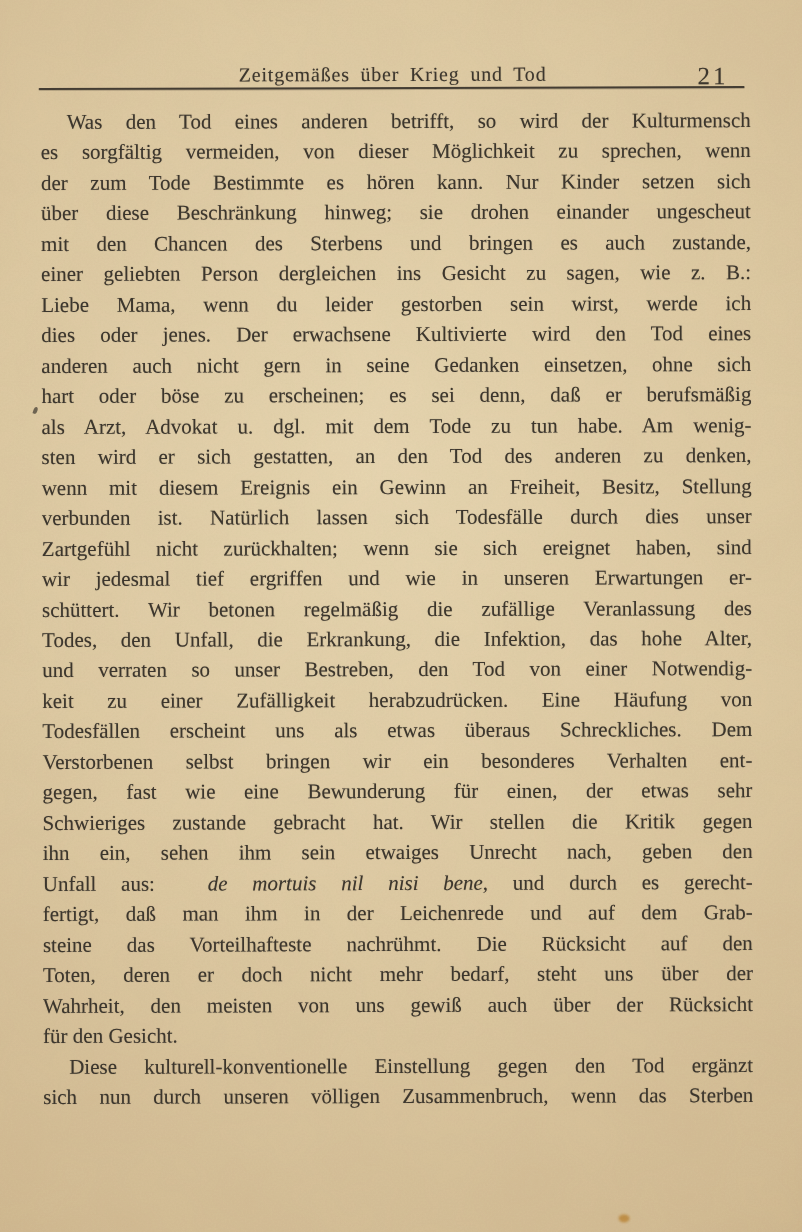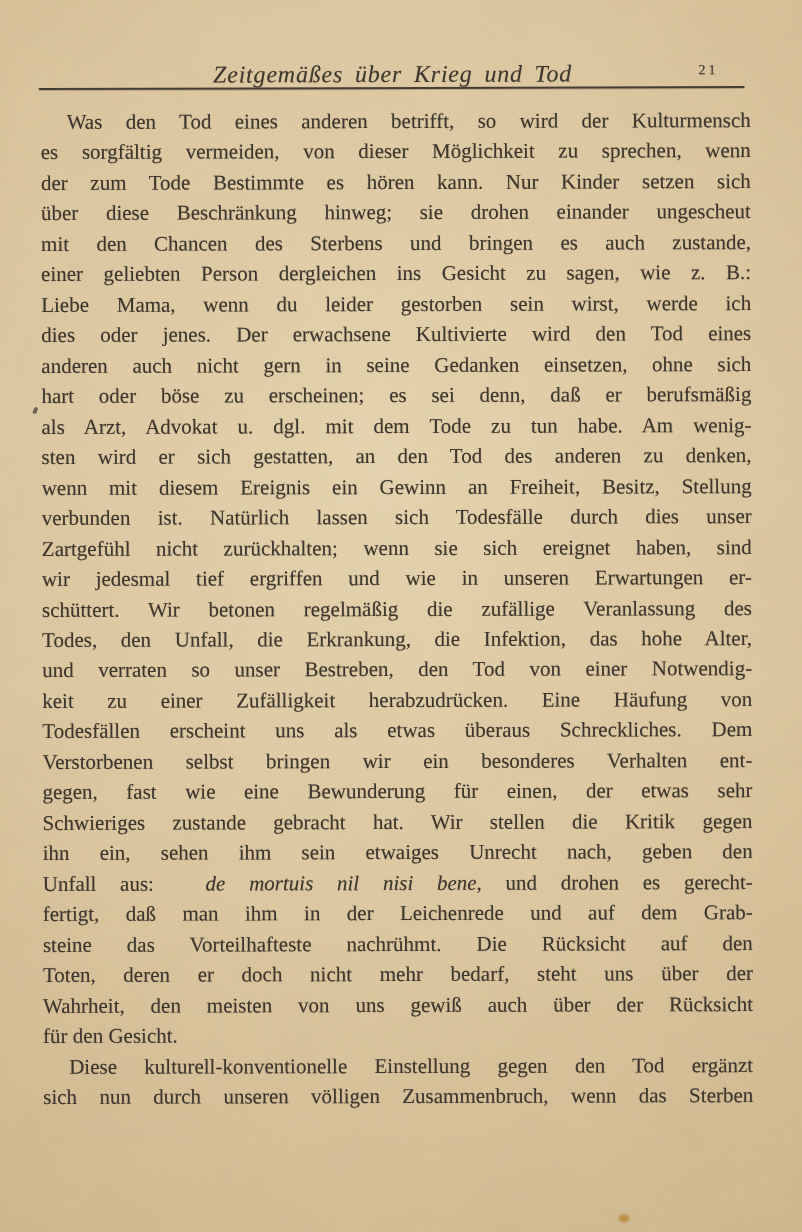--- a/index.html
+++ b/index.html
@@ -13,27 +13,27 @@
       #e8d7b2 0%, #dfcba4 40%, #d4bd95 72%, #c3aa81 100%);
     color: #3d372e;
   }
   .skew { position: absolute; inset: 0; transform: rotate(-0.15deg); transform-origin: 50% 50%; }
 
   .running-head {
     position: absolute; top: 60px; left: 42px; width: 704px;
     text-align: center;
   }
   .head-title {
-    font-style: italic; font-size: 24px; line-height: 28px;
+    font-size: 20px; line-height: 28px;
     letter-spacing: 0.8px; word-spacing: 5px; color: #3e382f;
     text-shadow: 0 0 1px rgba(62,56,47,.35);
   }
   .page-num {
-    position: absolute; top: 63px; right: 82px;
-    font-size: 14px; letter-spacing: 3px; color: #3e382f;
+    position: absolute; top: 63px; right: 72px;
+    font-size: 25px; letter-spacing: 3px; color: #3e382f;
     text-shadow: 0 0 1px rgba(62,56,47,.35);
     text-align: center;
   }
   .head-rule {
     position: absolute; top: 87px; left: 40px; width: 706px; height: 2px;
     background: #453e34; border-radius: 1px;
     box-shadow: 0 1px 0 rgba(70,62,50,.25);
   }
 
   .text-block {
@@ -97,21 +97,21 @@
         <div class="line"><span>wir jedesmal tief ergriffen und wie in unseren Erwartungen er-</span></div>
         <div class="line"><span>schüttert. Wir betonen regelmäßig die zufällige Veranlassung des</span></div>
         <div class="line"><span>Todes, den Unfall, die Erkrankung, die Infektion, das hohe Alter,</span></div>
         <div class="line"><span>und verraten so unser Bestreben, den Tod von einer Notwendig-</span></div>
         <div class="line"><span>keit zu einer Zufälligkeit herabzudrücken. Eine Häufung von</span></div>
         <div class="line"><span>Todesfällen erscheint uns als etwas überaus Schreckliches. Dem</span></div>
         <div class="line"><span>Verstorbenen selbst bringen wir ein besonderes Verhalten ent-</span></div>
         <div class="line"><span>gegen, fast wie eine Bewunderung für einen, der etwas sehr</span></div>
         <div class="line"><span>Schwieriges zustande gebracht hat. Wir stellen die Kritik gegen</span></div>
         <div class="line"><span>ihn ein, sehen ihm sein etwaiges Unrecht nach, geben den</span></div>
-        <div class="line"><span>Unfall aus: </span><span class="italic">de mortuis nil nisi bene</span><span>, und drohen es gerecht-</span></div>
+        <div class="line"><span>Unfall aus: </span><span class="italic">de mortuis nil nisi bene</span><span>, und durch es gerecht-</span></div>
         <div class="line"><span>fertigt, daß man ihm in der Leichenrede und auf dem Grab-</span></div>
         <div class="line"><span>steine das Vorteilhafteste nachrühmt. Die Rücksicht auf den</span></div>
         <div class="line"><span>Toten, deren er doch nicht mehr bedarf, steht uns über der</span></div>
         <div class="line"><span>Wahrheit, den meisten von uns gewiß auch über der Rücksicht</span></div>
         <div class="line flush-left"><span>für den Gesicht.</span></div>
         <div class="line indent"><span>Diese kulturell-konventionelle Einstellung gegen den Tod ergänzt</span></div>
         <div class="line"><span>sich nun durch unseren völligen Zusammenbruch, wenn das Sterben</span></div>
       </div>
 
     <div class="ink-speck"></div>

